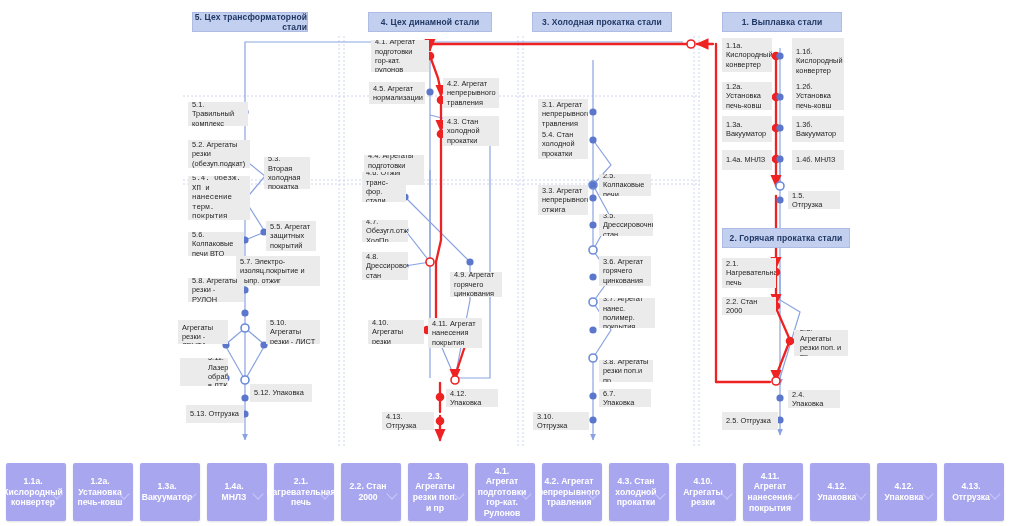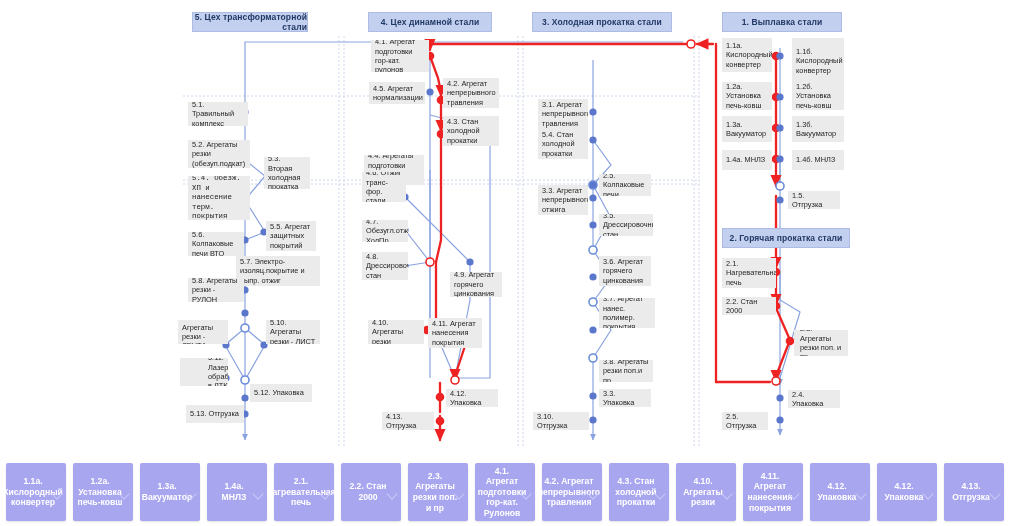--- a/index.html
+++ b/index.html
@@ -251,38 +251,38 @@
   <div class="node" style="left:382px;top:412px;width:52px;height:18px;">4.13. Отгрузка</div>
 
   <div class="node" style="left:538px;top:99px;width:50px;height:30px;">3.1. Агрегат непрерывного травления</div>
   <div class="node" style="left:538px;top:129px;width:50px;height:30px;">5.4. Стан холодной прокатки</div>
   <div class="node" style="left:538px;top:185px;width:50px;height:30px;">3.3. Агрегат непрерывного отжига</div>
   <div class="node" style="left:599px;top:174px;width:52px;height:22px;">2.5. Колпаковые печи</div>
   <div class="node" style="left:599px;top:214px;width:54px;height:22px;">3.5. Дрессировочный стан</div>
   <div class="node" style="left:599px;top:256px;width:52px;height:30px;">3.6. Агрегат горячего цинкования</div>
   <div class="node" style="left:599px;top:298px;width:56px;height:30px;">3.7. Агрегат нанес. полимер. покрытия</div>
   <div class="node" style="left:599px;top:348px;width:54px;height:22px;margin-top:12px;">3.8. Агрегаты резки поп.и пр.</div>
-  <div class="node" style="left:599px;top:389px;width:52px;height:18px;">3.3. Упаковка</div>
+  <div class="node" style="left:599px;top:389px;width:52px;height:18px;">6.7. Упаковка</div>
   <div class="node" style="left:533px;top:412px;width:56px;height:18px;">3.10. Отгрузка</div>
 
   <div class="node" style="left:722px;top:38px;width:50px;height:34px;">1.1а. Кислородный конвертер</div>
   <div class="node" style="left:792px;top:38px;width:52px;height:46px;">1.1б. Кислородный конвертер</div>
   <div class="node" style="left:722px;top:82px;width:50px;height:28px;">1.2а. Установка печь-ковш</div>
   <div class="node" style="left:792px;top:82px;width:52px;height:28px;">1.2б. Установка печь-ковш</div>
   <div class="node" style="left:722px;top:116px;width:50px;height:26px;">1.3а. Вакууматор</div>
   <div class="node" style="left:792px;top:116px;width:52px;height:26px;">1.3б. Вакууматор</div>
   <div class="node" style="left:722px;top:150px;width:50px;height:20px;">1.4а. МНЛЗ</div>
   <div class="node" style="left:792px;top:150px;width:52px;height:20px;">1.4б. МНЛЗ</div>
   <div class="node" style="left:788px;top:191px;width:52px;height:18px;">1.5. Отгрузка</div>
 
   <div class="node" style="left:722px;top:258px;width:54px;height:30px;">2.1. Нагревательная печь</div>
   <div class="node" style="left:722px;top:297px;width:54px;height:18px;">2.2. Стан 2000</div>
   <div class="node" style="left:794px;top:330px;width:54px;height:26px;padding-left:6px;">2.3. Агрегаты резки поп. и пр.</div>
   <div class="node" style="left:788px;top:390px;width:52px;height:18px;">2.4. Упаковка</div>
-  <div class="node" style="left:722px;top:412px;width:46px;height:18px;">2.5. Отгрузка</div>
+  <div class="node" style="left:722px;top:412px;width:56px;height:18px;">2.5. Отгрузка</div>
 
   <div id="chipbar">
     <div class="chip" style="left:6px;width:60px;">
         <span>1.1а. Кислородный конвертер</span>
         <span class="chev"></span>
       </div>
     <div class="chip" style="left:73px;width:60px;">
         <span>1.2а. Установка печь-ковш</span>
         <span class="chev"></span>
       </div>

